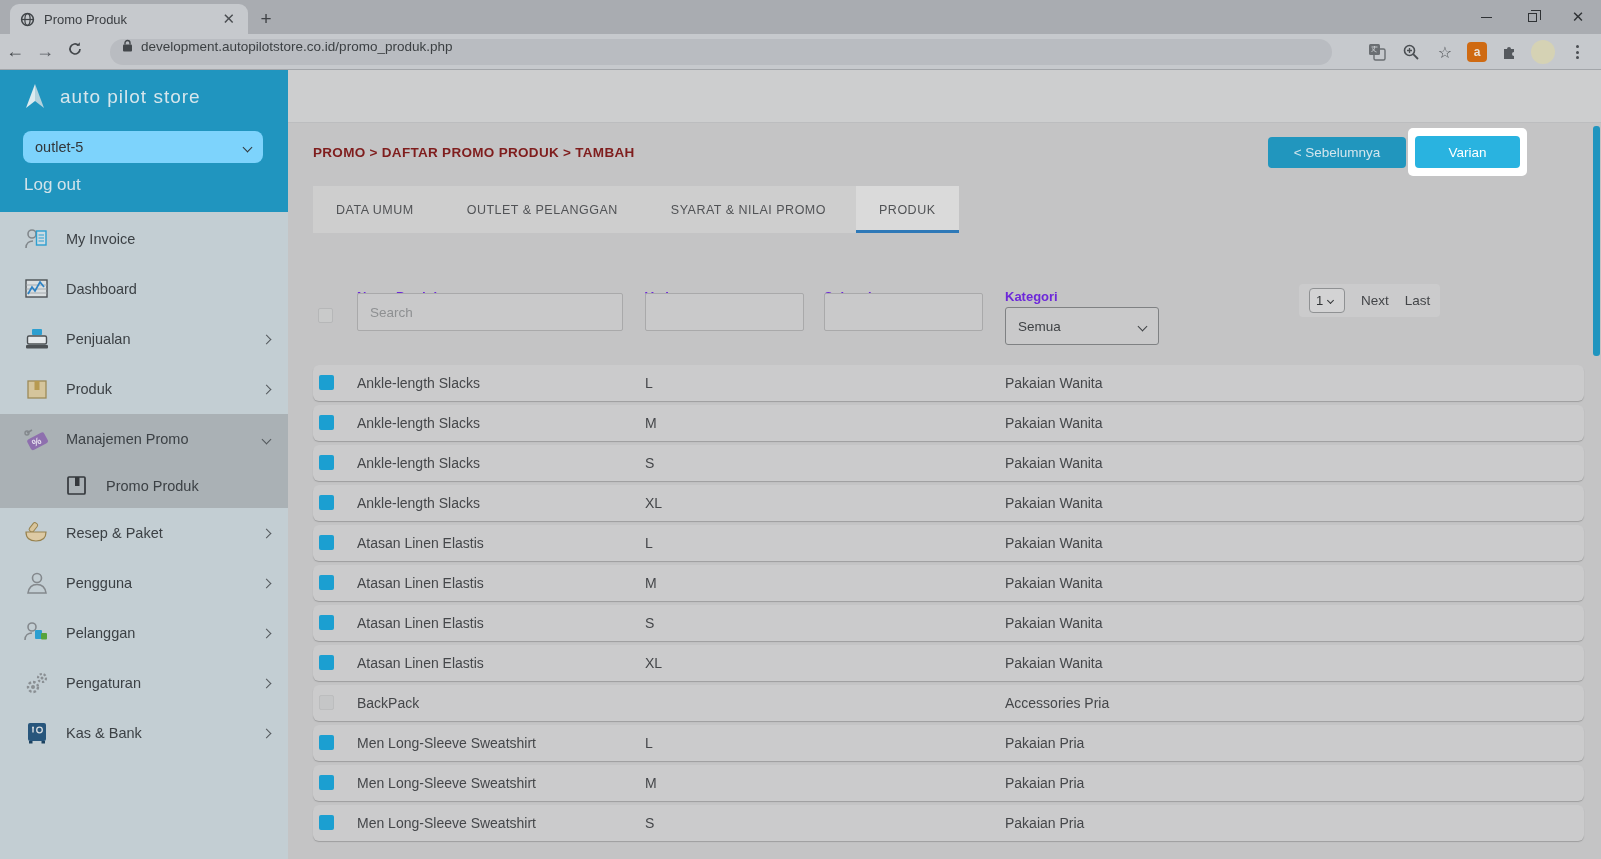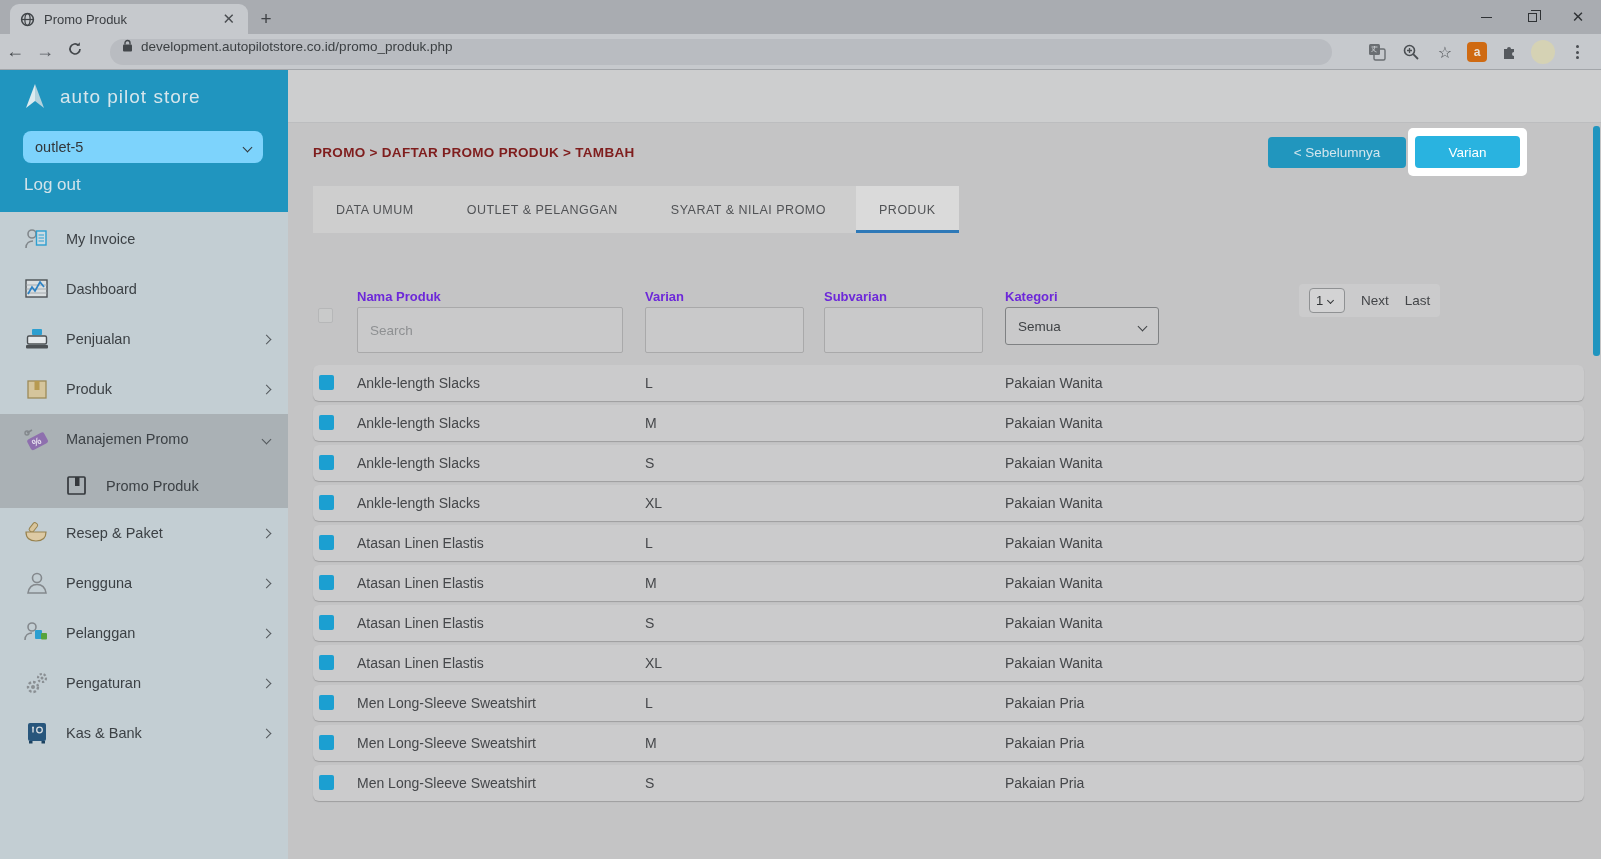--- a/index.html
+++ b/index.html
@@ -80,21 +80,21 @@
 
   .tabstrip { position:absolute; left:313px; top:186px; height:47px; display:flex; background:#cecece;gap:7px; }
   .tab { padding:0 23px; display:flex; align-items:center; font-size:12.5px; letter-spacing:.5px;
     color:#515356; }
   .tab.active { background:#dadada; box-shadow:inset 0 -3px 0 #2e79b8; }
 
   
   .selall-box { position:absolute; left:318px; top:308px; width:15px; height:15px; background:#c9caca;
     border:1px solid #b6b7b8; border-radius:2px; }
   .f-label { position:absolute; top:289px; font-size:13px; font-weight:700; color:#6d28d9; }
-  .f-input { position:absolute; top:307px; height:46px; background:#c9c9ca; border:1px solid #a9a9aa;
+  .f-input { position:absolute; top:293px; height:38px; background:#c9c9ca; border:1px solid #a9a9aa;
     border-radius:2px; font-size:13.5px; color:#3f4245; padding:0 12px; font-family:inherit; }
   .f-input::placeholder { color:#8e9092; }
   .f-select { position:absolute; top:307px; height:38px; background:#c9c9ca; border:1px solid #7f8183;
     border-radius:3px; display:flex; align-items:center; padding:0 12px; font-size:13.5px; color:#3f4245; }
   .f-select .chev { margin-left:auto; border-color:#3f4245; }
 
   
   .pagination { position:absolute; left:1299px; top:284px; height:33px; background:#cbcbcc;
     border-radius:4px; display:flex; align-items:center; padding:0 10px; gap:16px; }
   .page-select { width:36px; height:25px; background:#d3d3d4; border:1px solid #8f9193; border-radius:4px;
@@ -419,20 +419,27 @@
       <span class="t-cell c-kat">Pakaian Wanita</span>
     </div>
     <div class="t-row">
       <span class="cb checked"></span>
       <span class="t-cell c-name">Atasan Linen Elastis</span>
       <span class="t-cell c-var">XL</span>
       <span class="t-cell c-subvar"></span>
       <span class="t-cell c-kat">Pakaian Wanita</span>
     </div>
     <div class="t-row">
+      <span class="cb unchecked"></span>
+      <span class="t-cell c-name">BackPack</span>
+      <span class="t-cell c-var"></span>
+      <span class="t-cell c-subvar"></span>
+      <span class="t-cell c-kat">Accessories Pria</span>
+    </div>
+    <div class="t-row">
       <span class="cb checked"></span>
       <span class="t-cell c-name">Men Long-Sleeve Sweatshirt</span>
       <span class="t-cell c-var">L</span>
       <span class="t-cell c-subvar"></span>
       <span class="t-cell c-kat">Pakaian Pria</span>
     </div>
     <div class="t-row">
       <span class="cb checked"></span>
       <span class="t-cell c-name">Men Long-Sleeve Sweatshirt</span>
       <span class="t-cell c-var">M</span>

